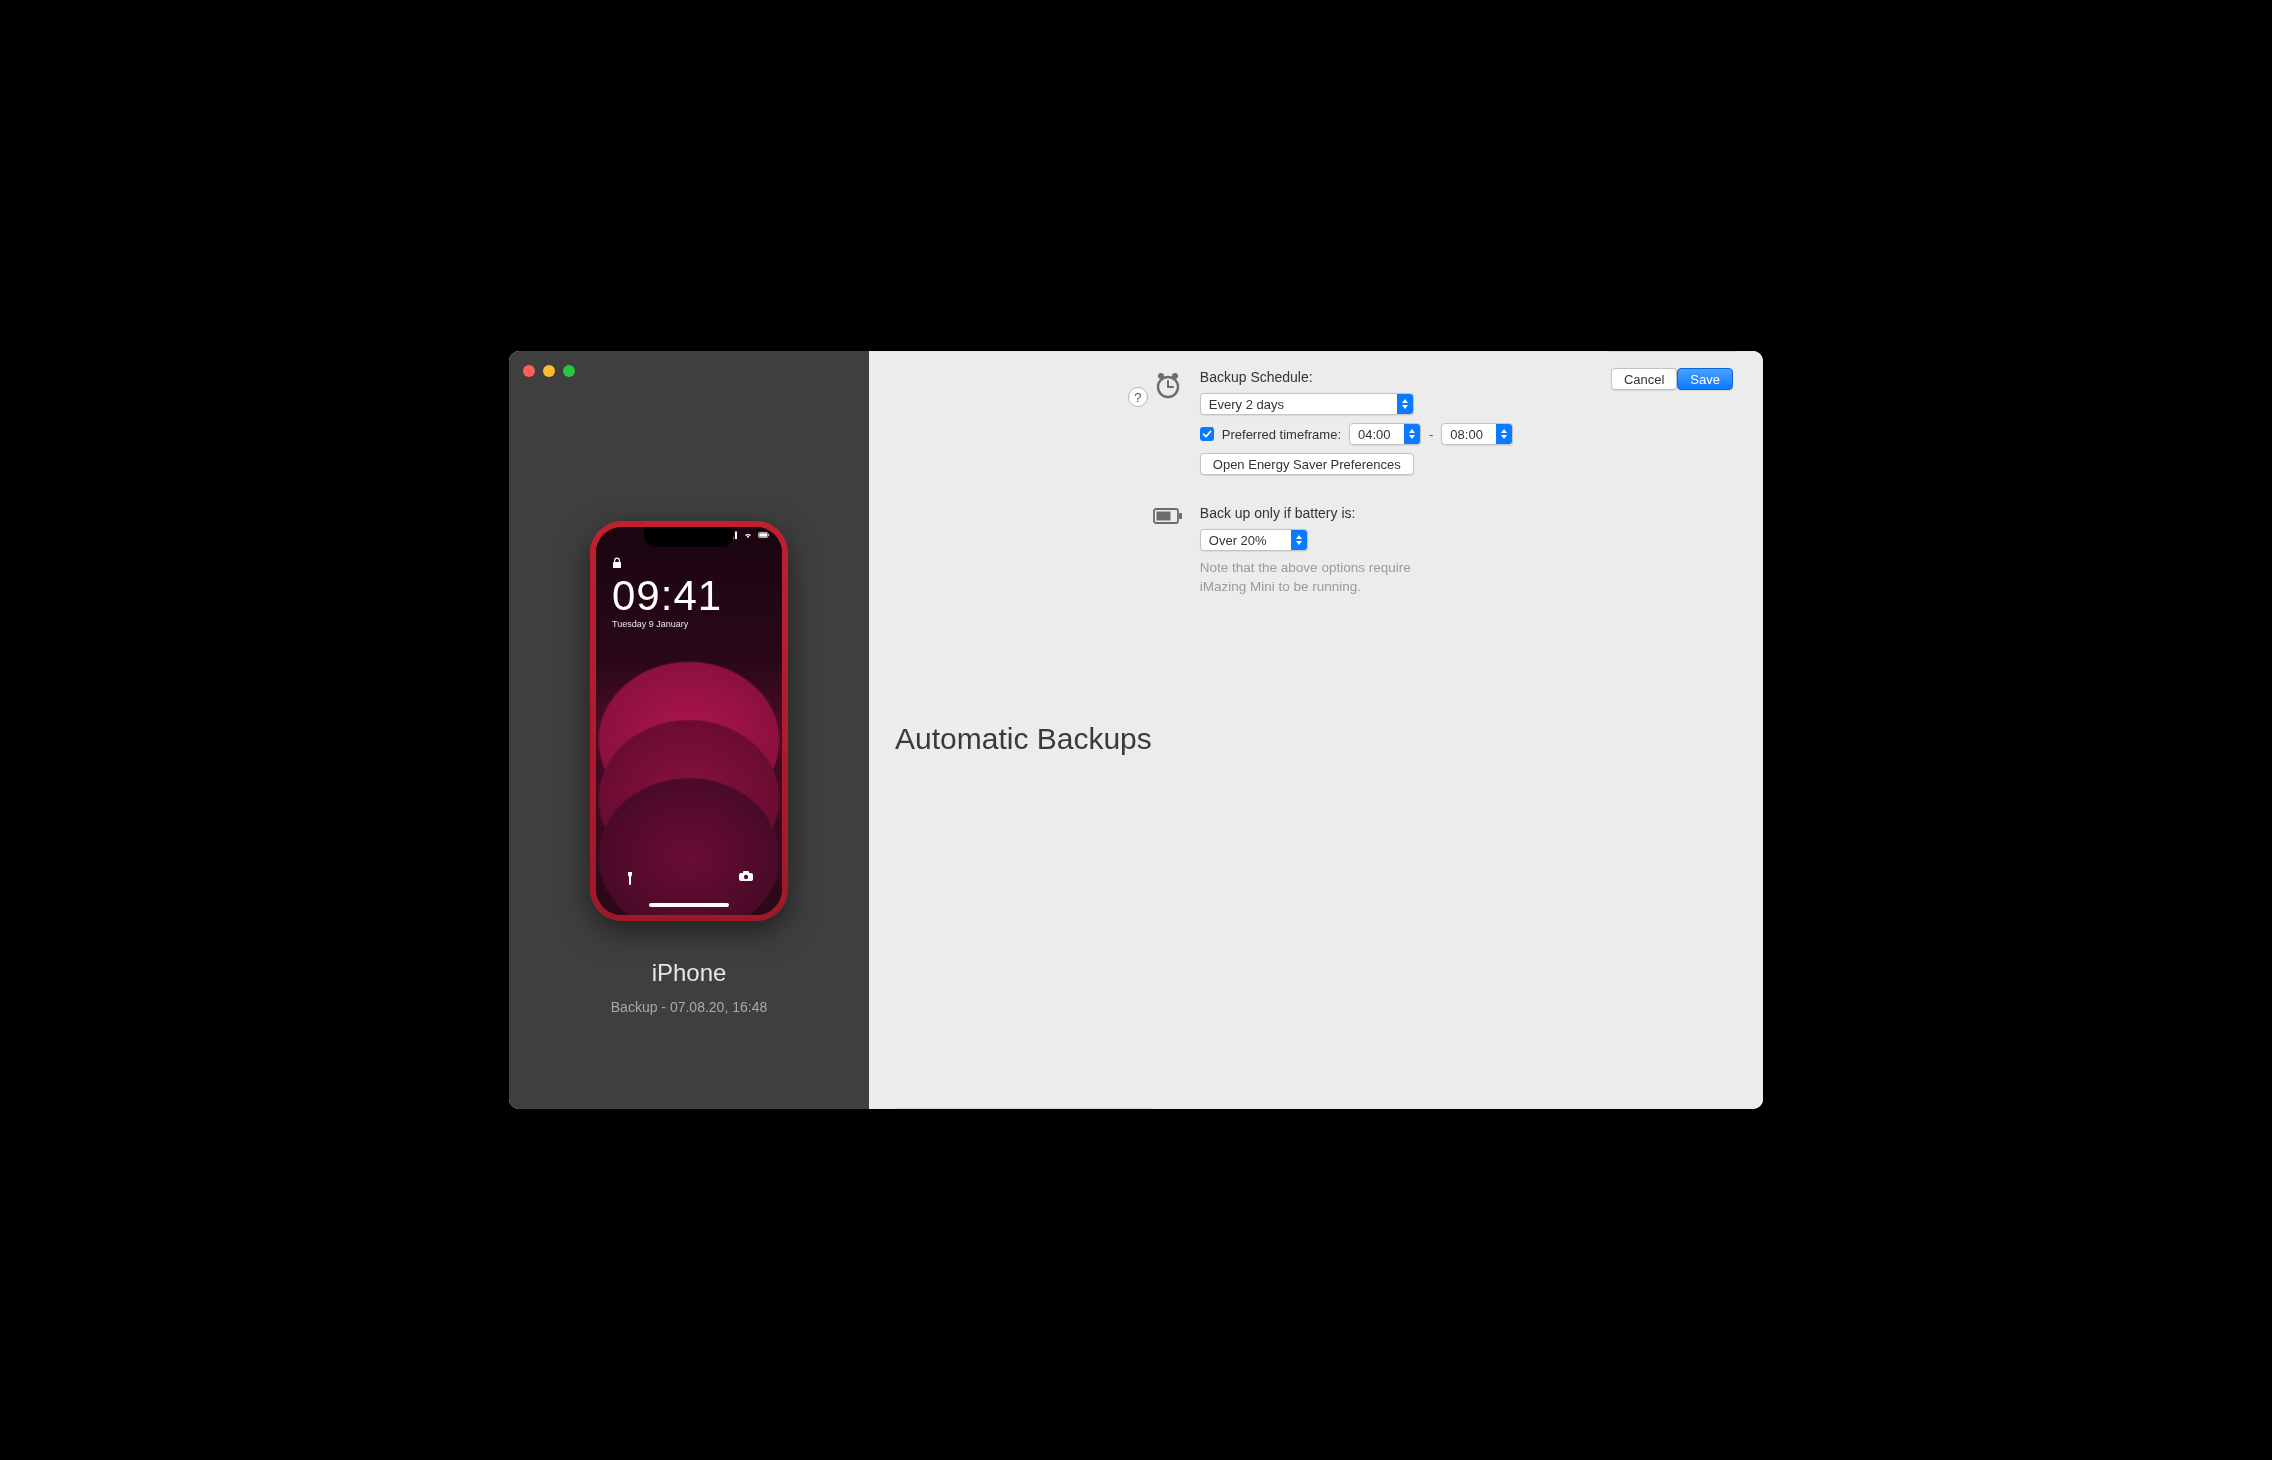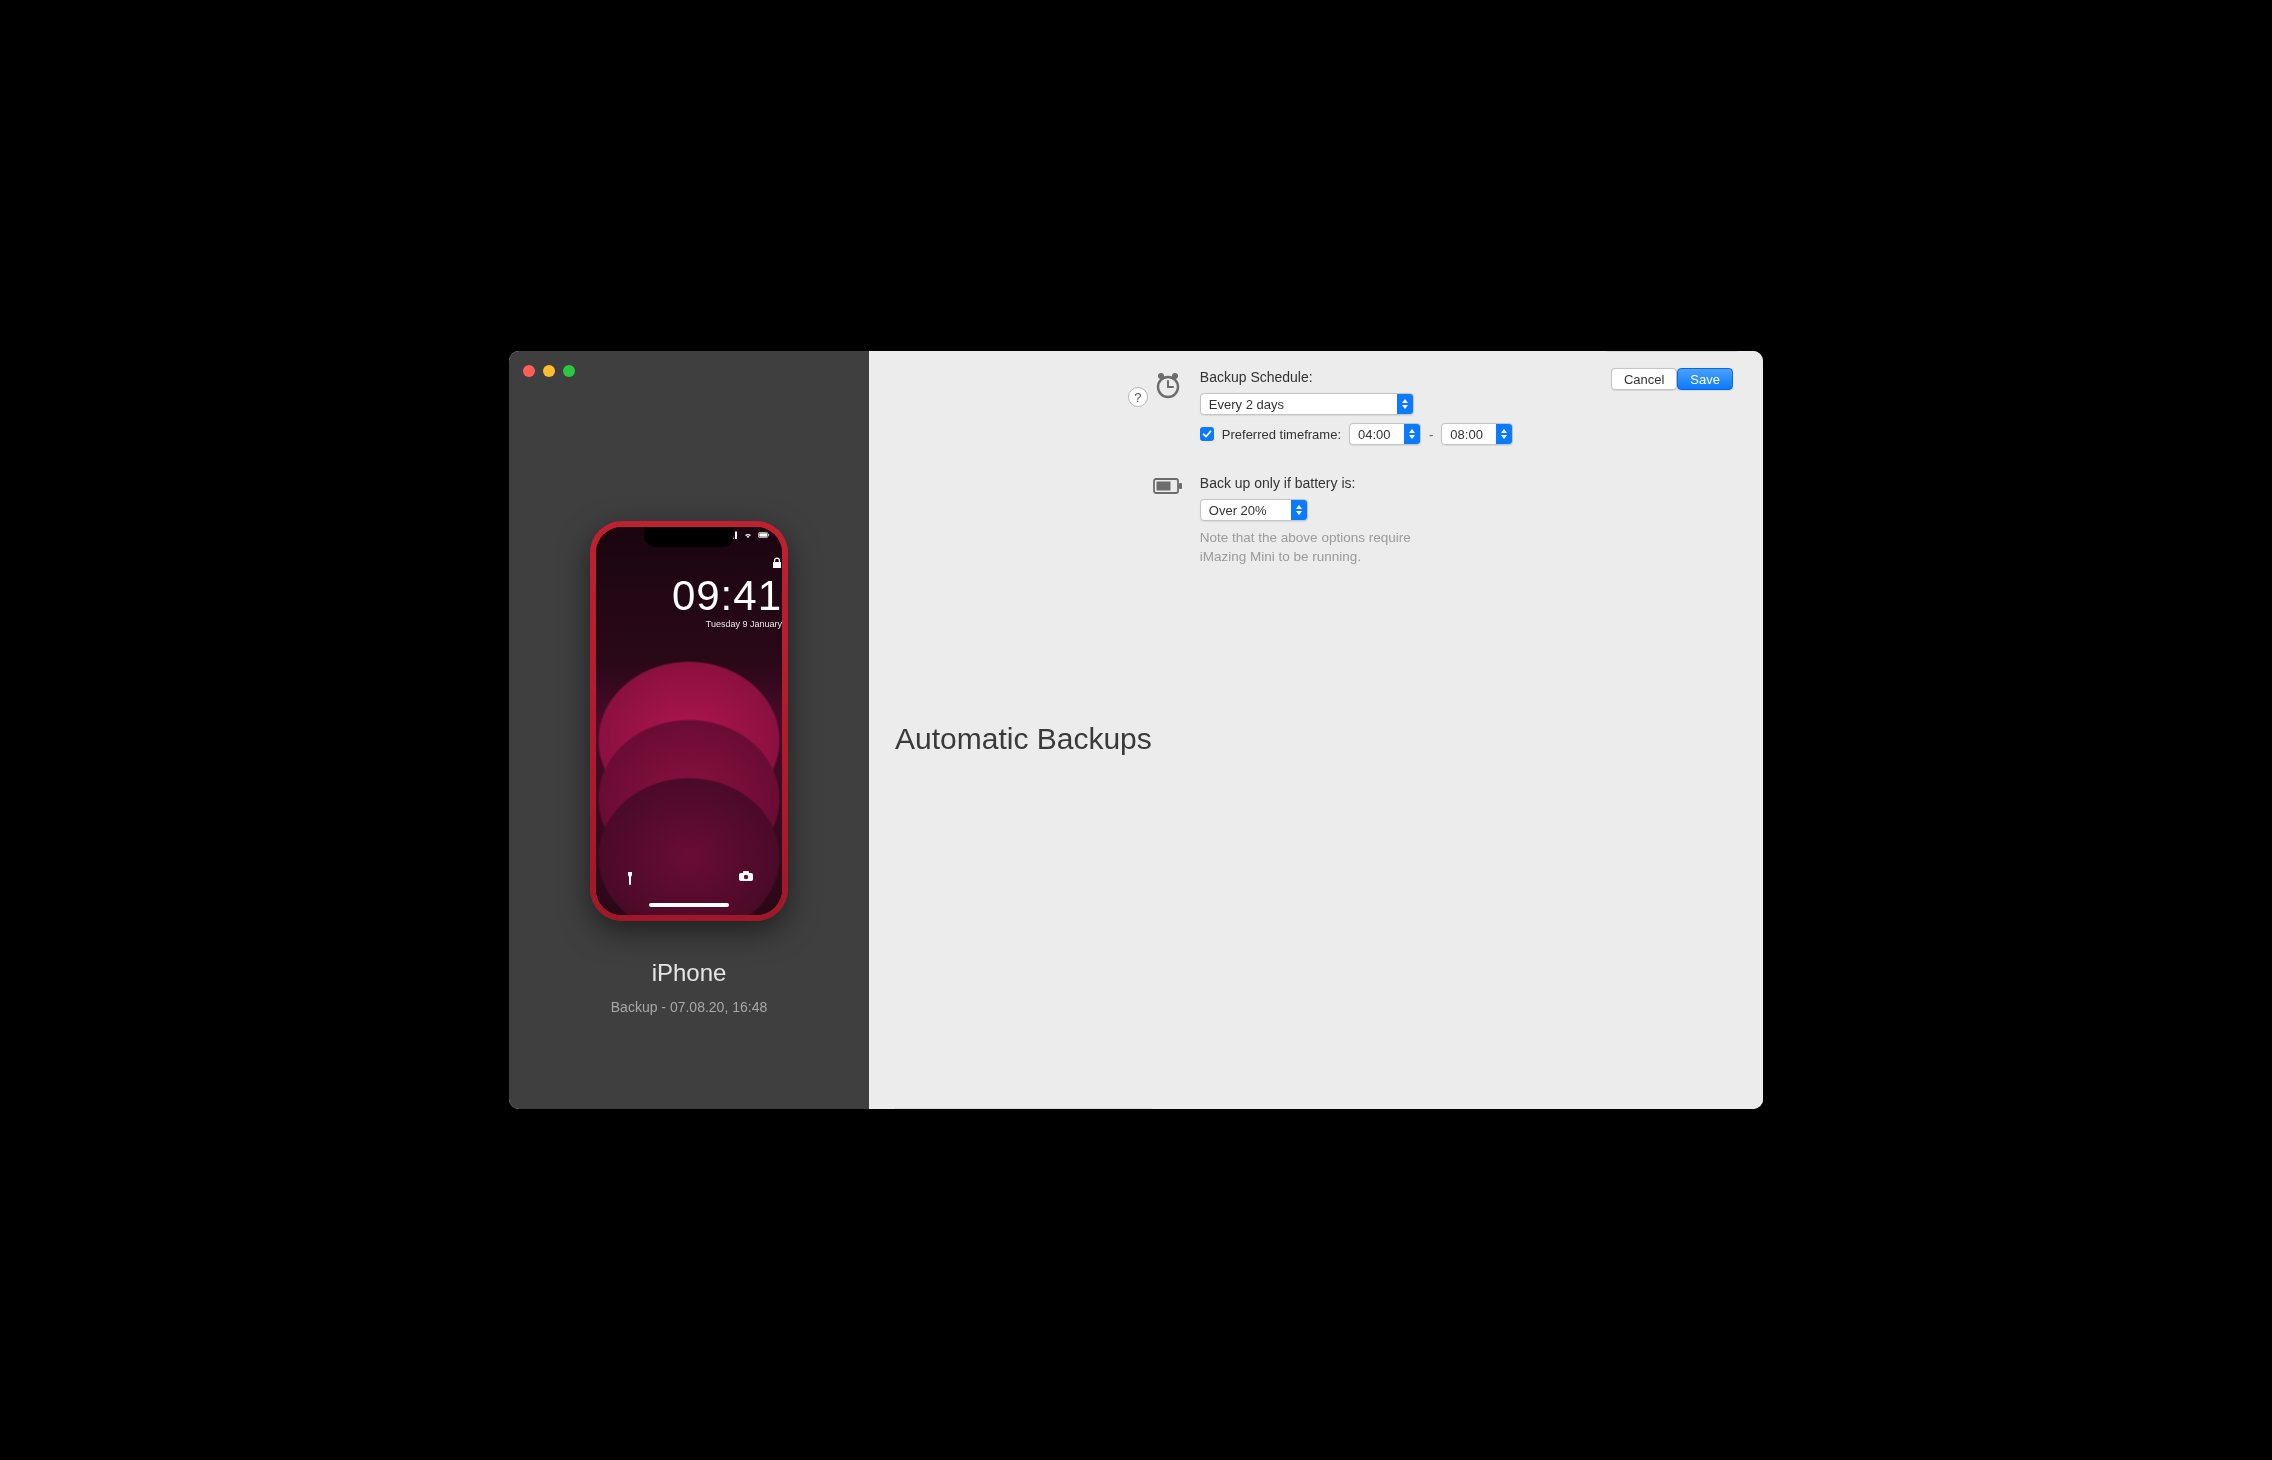--- a/index.html
+++ b/index.html
@@ -90,24 +90,24 @@
     inset: 0;
     background:
       radial-gradient(ellipse 120% 50% at 50% 85%, #6a0c33 0%, #4a0a28 40%, transparent 41%),
       radial-gradient(ellipse 120% 50% at 50% 70%, #8b1040 0%, #6a0c33 40%, transparent 41%),
       radial-gradient(ellipse 120% 50% at 50% 55%, #b01550 0%, #8b1040 40%, transparent 41%),
       linear-gradient(#1a0510 0%, #2a0818 35%, #4a0a28 50%, #2a0818 100%);
   }
   .lock-content {
     position: absolute;
     top: 30px;
-    left: 4px; right: 0;
+    left: 16px; right: 0;
     display: flex;
     flex-direction: column;
-    align-items: flex-end;
+    align-items: flex-start;
     color: #fff;
     z-index: 2;
   }
   .lock-icon { font-size: 11px; margin-bottom: 4px; }
   .lock-time { font-size: 42px; font-weight: 200; letter-spacing: 1px; line-height: 1; }
   .lock-date { font-size: 9px; margin-top: 2px; opacity: 0.9; }
   .bottom-icons {
     position: absolute;
     bottom: 26px;
     left: 0; right: 0;
@@ -395,20 +395,23 @@
               <div class="mac-select time">
                 <span class="sel-label">04:00</span>
                 <span class="sel-arrows"></span>
               </div>
               <span class="dash">-</span>
               <div class="mac-select time">
                 <span class="sel-label">08:00</span>
                 <span class="sel-arrows"></span>
               </div>
             </div>
+            <div class="row">
+              <div class="mac-button">Open Energy Saver Preferences</div>
+            </div>
           </div>
         </div>
       </div>
 
       <div class="section">
         <div class="section-icon">
           <svg width="30" height="18" viewBox="0 0 30 18">
             <rect x="1" y="2" width="24" height="14" rx="2" fill="none" stroke="#6c6c6c" stroke-width="1.8"></rect>
             <rect x="3.5" y="4.5" width="14" height="9" fill="#6c6c6c"></rect>
             <rect x="26" y="6" width="3" height="6" rx="1" fill="#6c6c6c"></rect>

